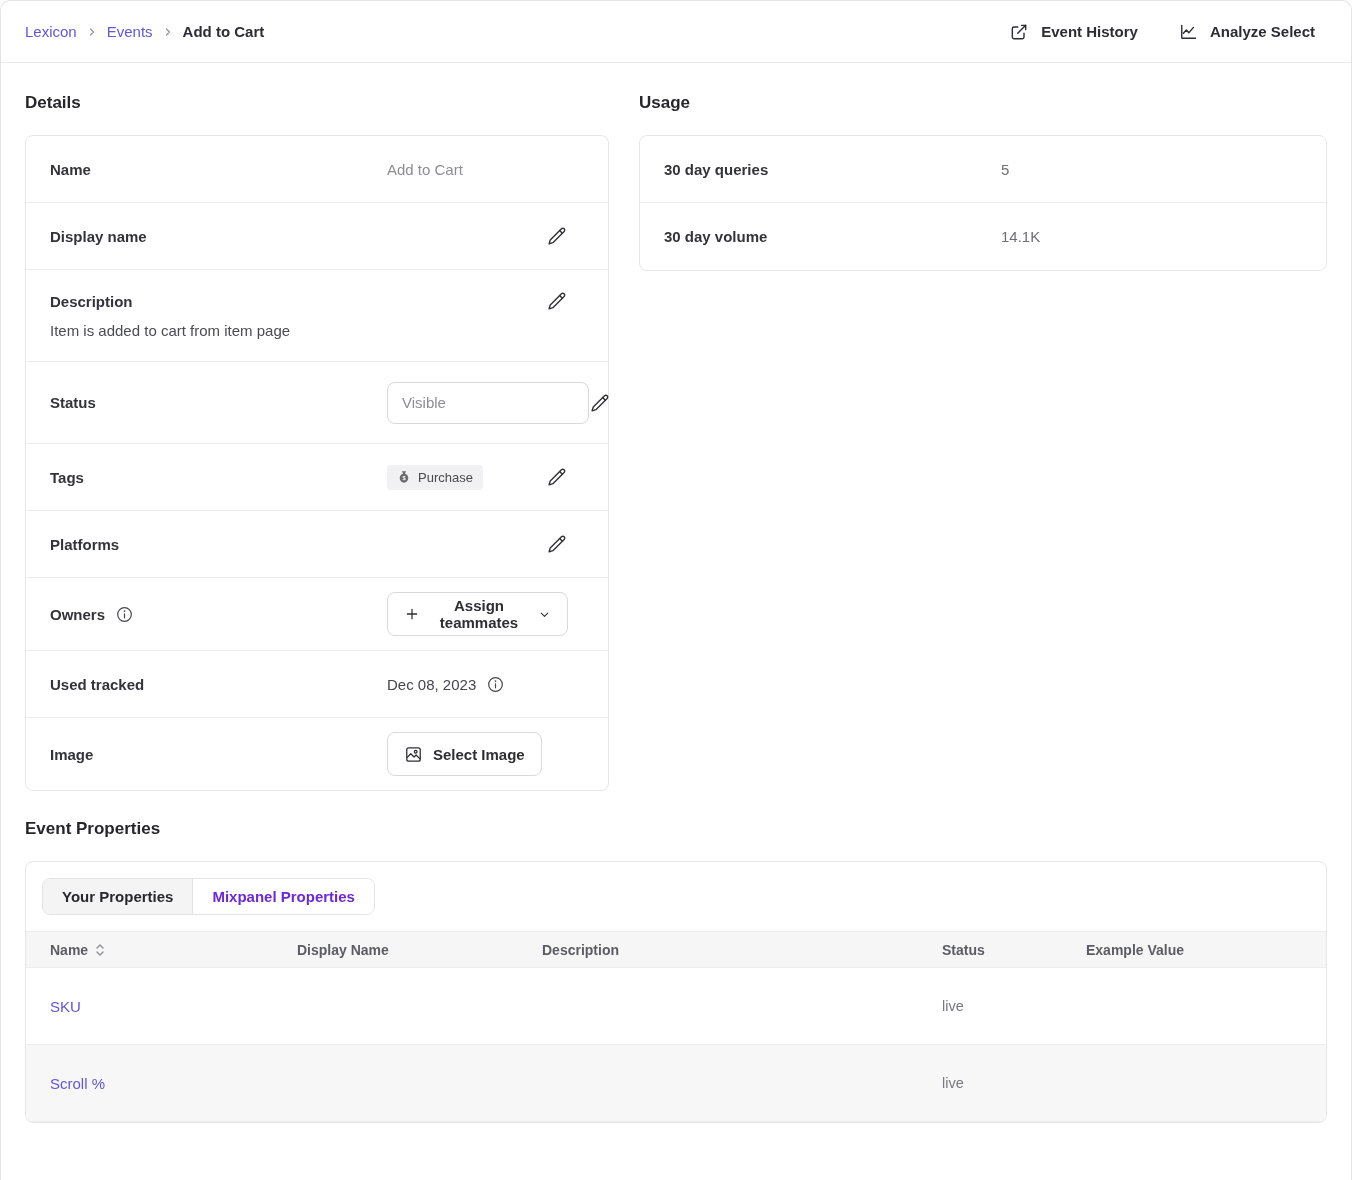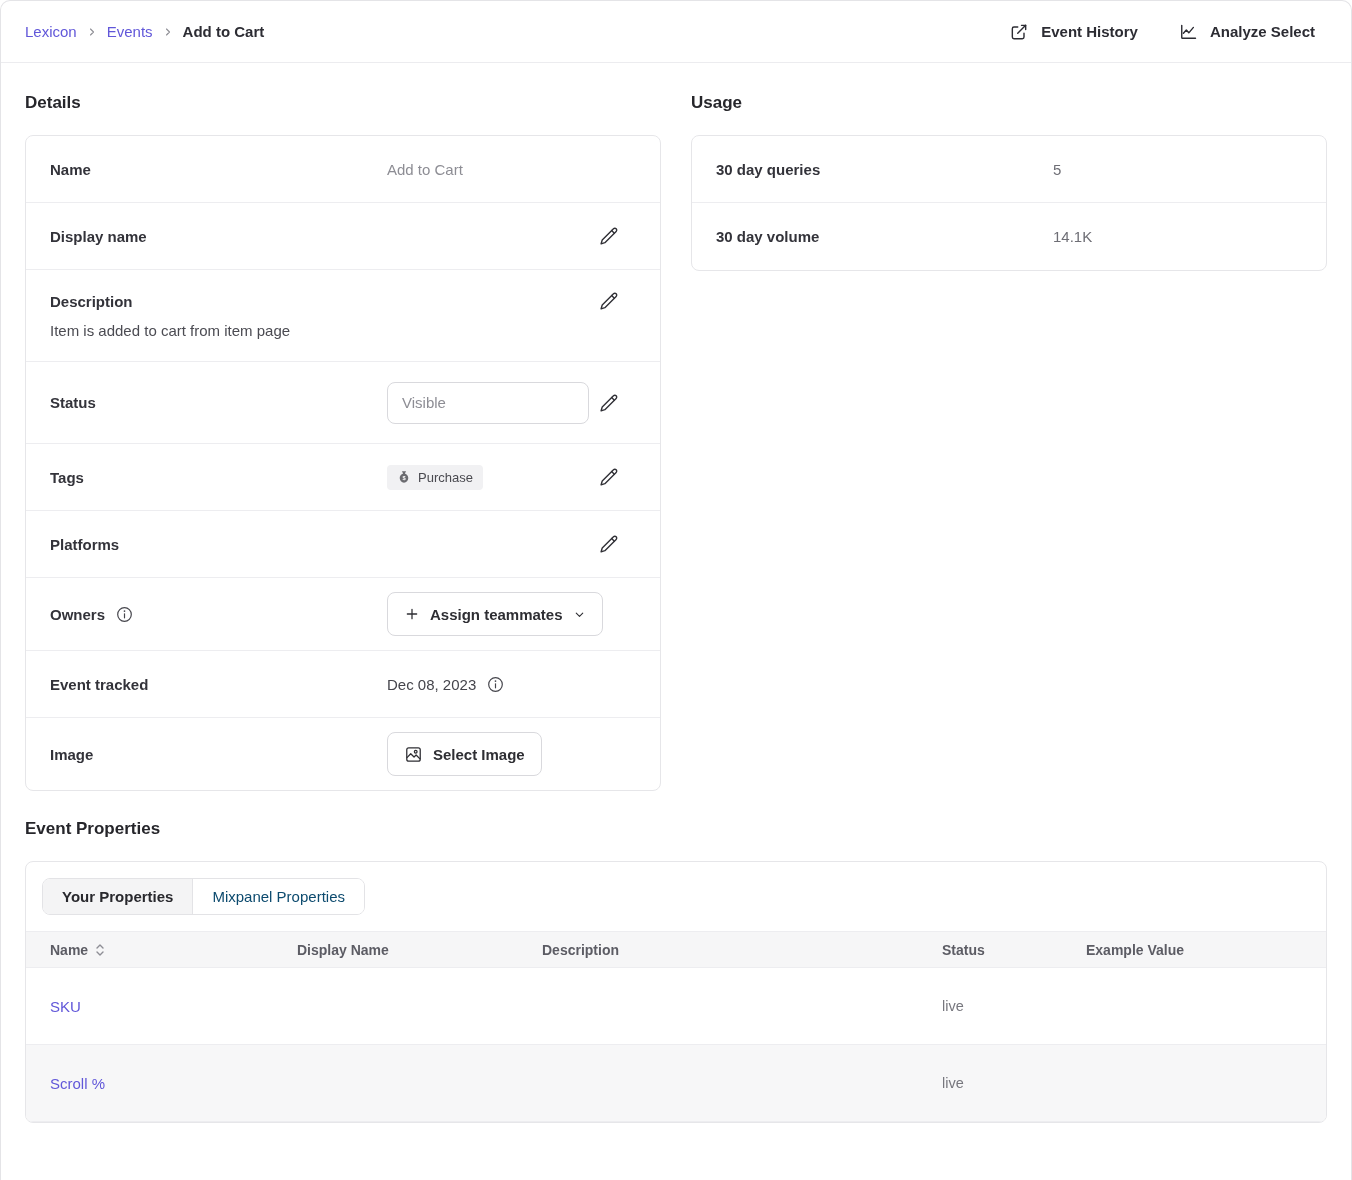--- a/index.html
+++ b/index.html
@@ -35,21 +35,21 @@
   .top-btn {
     display: flex; align-items: center; gap: 12px;
     background: none; border: none; cursor: pointer;
     font-family: inherit; font-size: 15px; font-weight: 600; color: #2c2c33;
   }
   .top-btn svg { color: #2c2c33; }
 
   
   .main { padding: 0 24px; }
   .cols { display: flex; gap: 30px; align-items: flex-start; }
-  .col-left { width: 636px; flex: none; }
+  .col-left { width: 584px; flex: none; }
   .col-right { flex: 1; }
   .section-title { font-size: 17px; font-weight: 700; color: #26262b; margin: 30px 0 22px; }
   .card { border: 1px solid #e6e6e9; border-radius: 8px; background: #fff; }
 
   
   .drow {
     display: flex; align-items: center;
     padding: 0 40px 0 24px;
     border-bottom: 1px solid #ededf0;
   }
@@ -91,21 +91,21 @@
   .info-ic { color: #45454c; display: inline-flex; }
 
   
   .ep-card { margin-bottom: 0; overflow: hidden; }
   .tabs {
     margin: 16px; display: inline-flex;
     border: 1px solid #e3e3e6; border-radius: 8px; overflow: hidden;
   }
   .tab {
     padding: 9px 19px; font-size: 15px; cursor: pointer; background: #fff;
-    font-family: inherit; border: none; color: #0c4a6e; font-weight: 400;
+    font-family: inherit; border: none; color: #6d28d9; font-weight: 700;
   }
   .tab.active { background: #f4f4f5; color: #28282d; font-weight: 700; }
   .tab + .tab { border-left: 1px solid #e3e3e6; }
   .ptable-head, .ptable-row {
     display: grid;
     grid-template-columns: 247px 245px 400px 144px 1fr;
     align-items: center;
     padding-left: 24px;
   }
   .ptable-head {
@@ -276,21 +276,21 @@
                   <svg width="13" height="13" viewBox="0 0 24 24" fill="none" stroke="currentColor" stroke-width="2" stroke-linecap="round" stroke-linejoin="round">
                       <path d="M6 9.5l6 6 6-6"></path>
                     </svg>
                 </span>
               </button>
             </div>
           </div>
 
 
           <div class="drow" style="height:67px">
-            <div class="dlabel">Event tracked</div>
+            <div class="dlabel">Used tracked</div>
             <div class="dvalue dark">
               <span>Dec 08, 2023</span>
               <span class="info-ic">
                 <svg width="19" height="19" viewBox="0 0 24 24" fill="none" stroke="currentColor" stroke-width="1.5">
                     <circle cx="12" cy="12" r="8.6"></circle>
                     <path d="M12 11.2v5" stroke-linecap="round"></path>
                     <circle cx="12" cy="7.7" r="1.1" fill="currentColor" stroke="none"></circle>
                   </svg>
               </span>
             </div>

